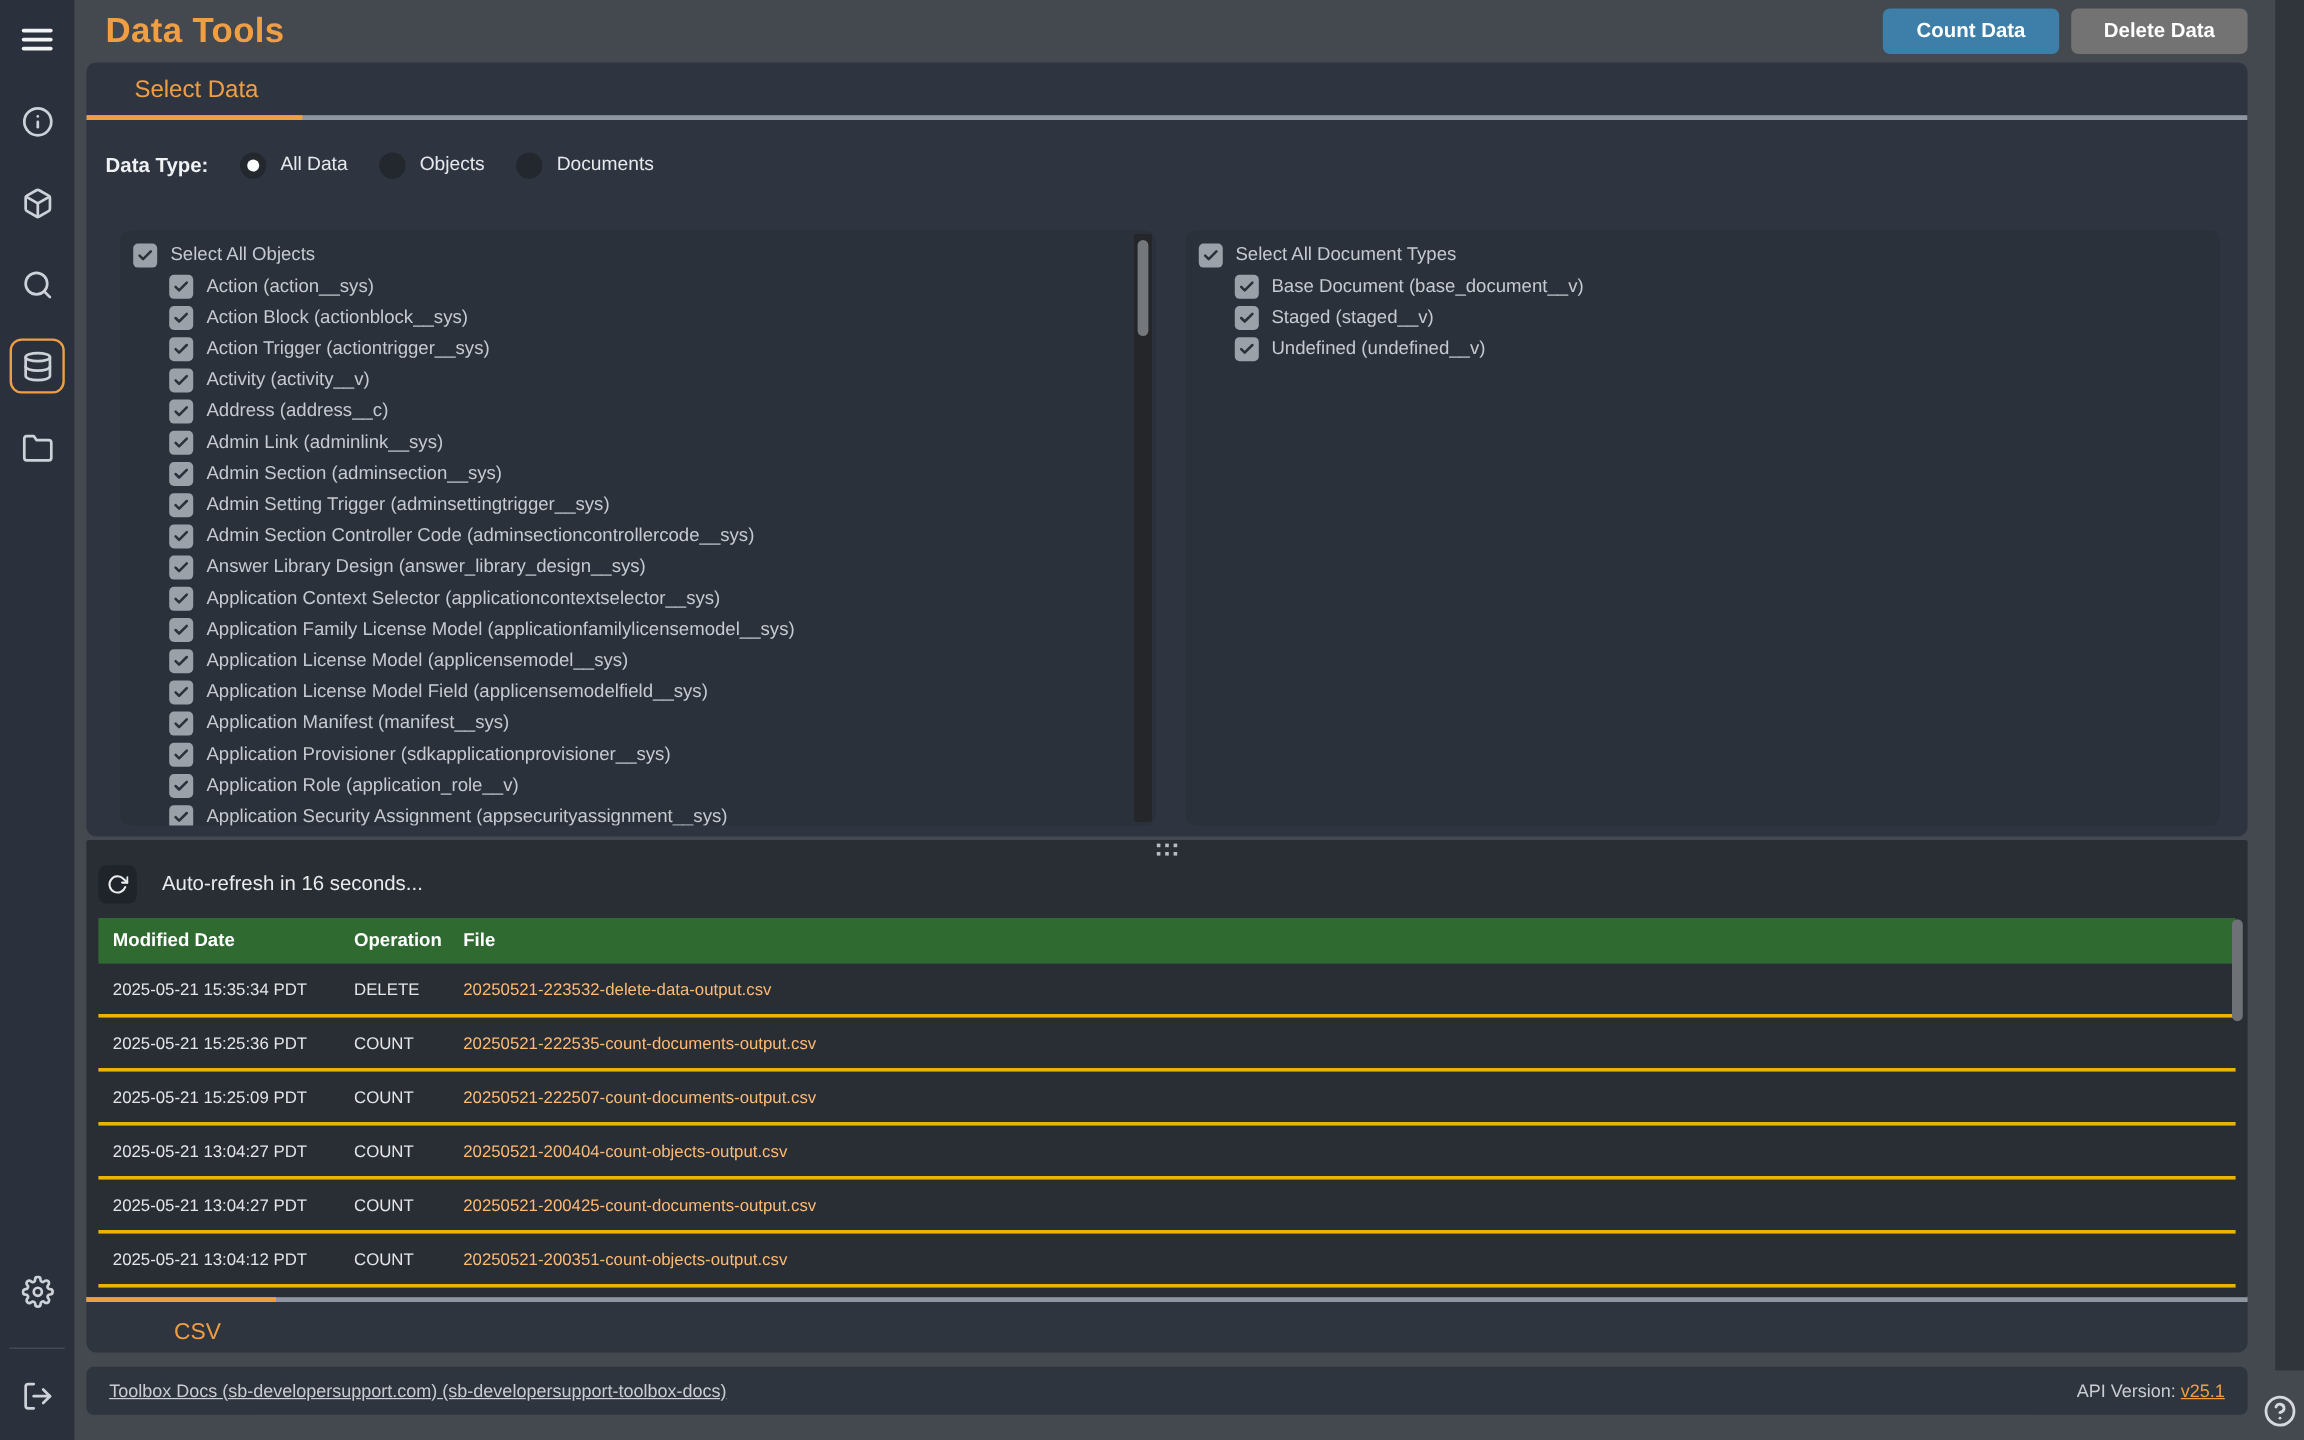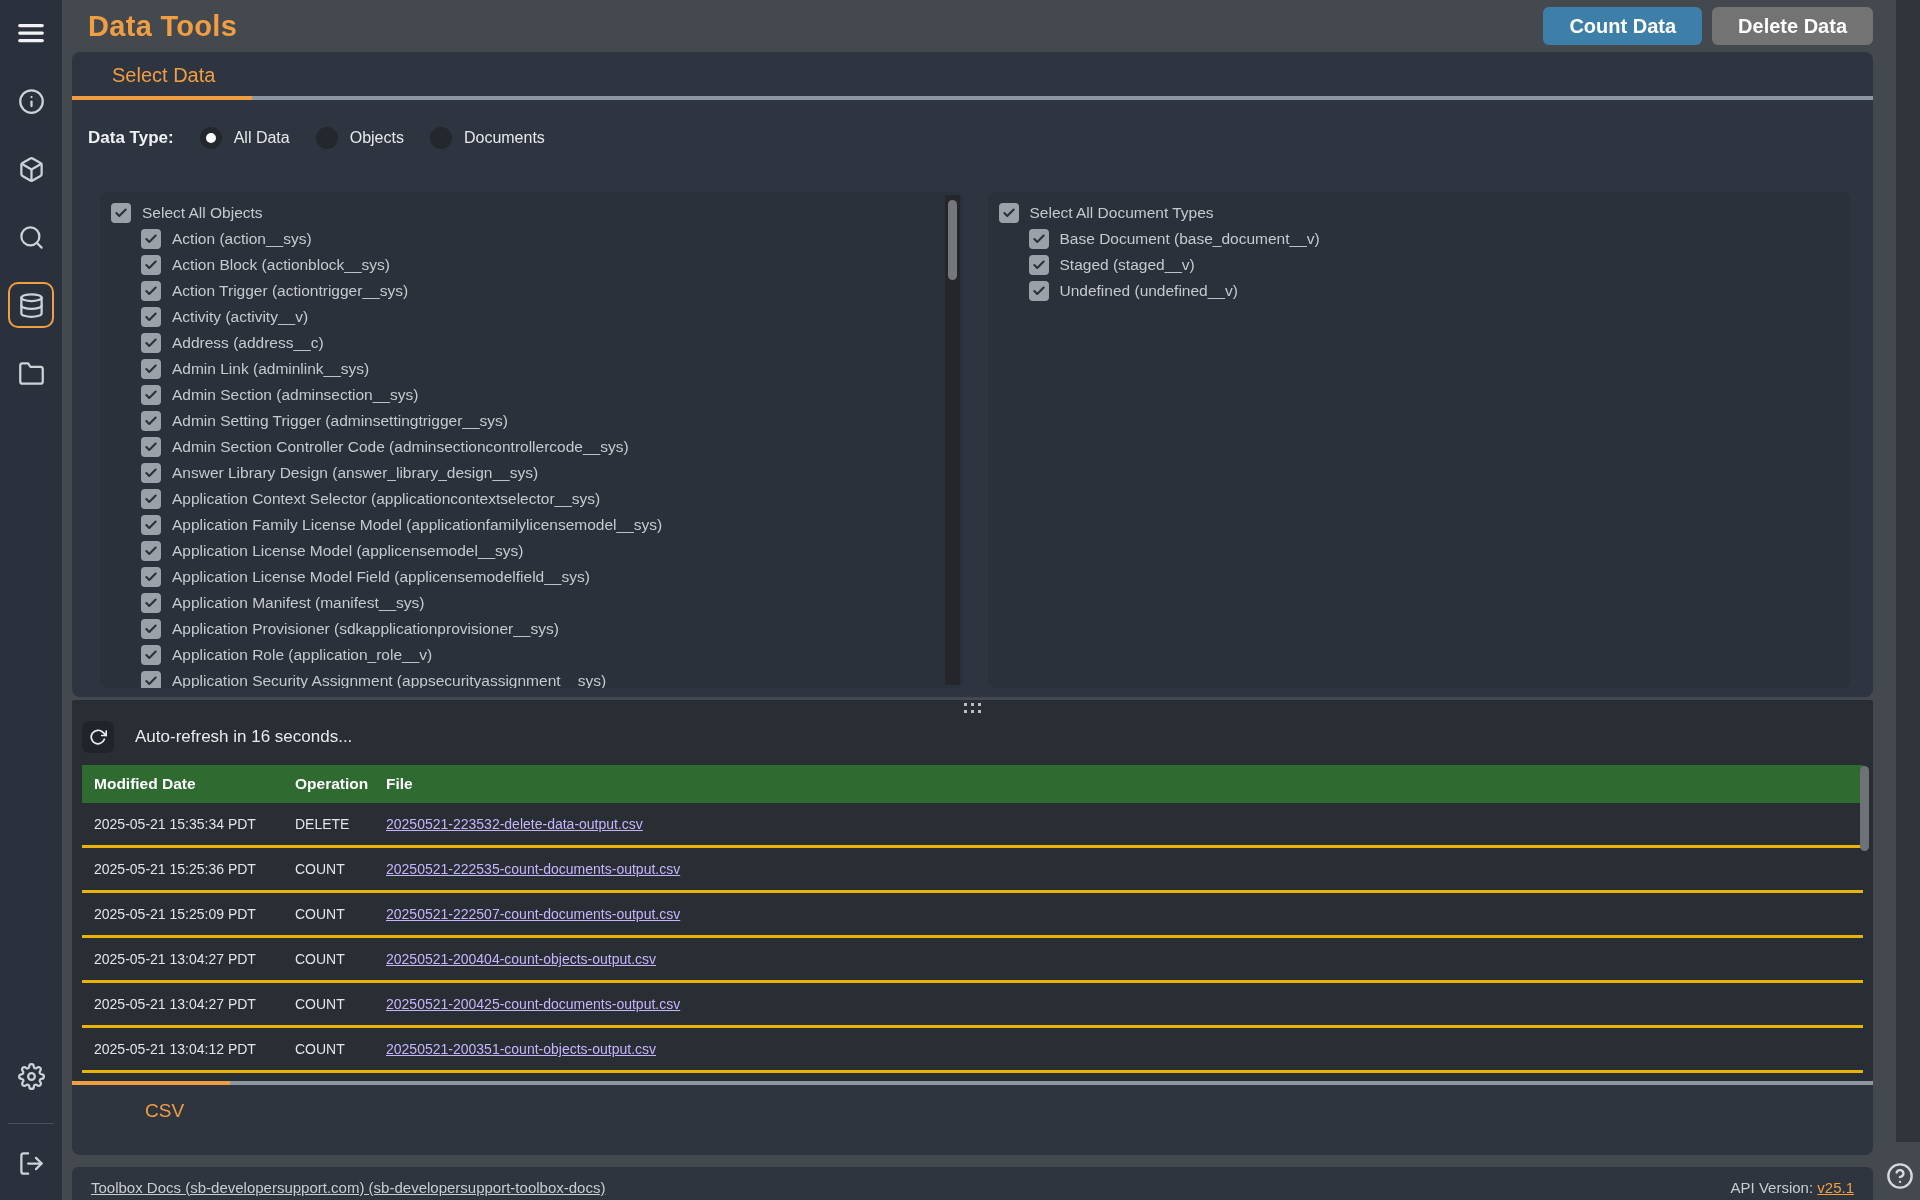--- a/index.html
+++ b/index.html
@@ -21,21 +21,21 @@
   .sb-spacer { flex:1; }
   .sb-divider { width:46px; height:1px; background:#4A5059; margin:2px 0 16px; }
 
   
   .main { position:absolute; left:62px; top:0; right:0; bottom:0; padding:0 47px 0 10px; }
   .right-gutter { position:absolute; top:0; right:0; width:24px; height:1142px; background:#30343B; z-index:1; }
 
   .header { height:52px; display:flex; align-items:center; }
   .page-title { color:#F09E42; font-size:29px; font-weight:bold; padding-left:16px; letter-spacing:.3px; }
   .header-buttons { margin-left:auto; display:flex; gap:10px; }
-  .btn { height:38px; min-width:147px; padding:0 26px; border:none; border-radius:6px; color:#FFFFFF; font-size:20px; font-weight:600; font-family:inherit; cursor:pointer; }
+  .btn { height:38px; min-width:147px; padding:0 26px; border:none; border-radius:6px; color:#FFFFFF; font-size:17px; font-weight:600; font-family:inherit; cursor:pointer; }
   .btn-count { background:#3D7FA8; }
   .btn-delete { background:#737373; }
 
   
   .card-main { background:#2F3540; border-radius:8px; height:645px; display:flex; flex-direction:column; overflow:hidden; position:relative; }
   .tabbar { position:relative; height:48px; flex:none; }
   .tab-label { position:absolute; left:40px; top:12px; color:#F09E42; font-size:20px; cursor:pointer; }
   .tabline { position:absolute; left:0; right:0; bottom:0; height:4px; background:#8E96A2; }
   .tabline .active-seg { width:180px; height:4px; background:#F09E42; }
 
@@ -65,26 +65,26 @@
   .refresh-row { display:flex; align-items:center; gap:21px; padding:5px 0 12px 10px; }
   .refresh-btn { width:32px; height:32px; border-radius:7px; background:#1F242B; border:none; display:flex; align-items:center; justify-content:center; cursor:pointer; }
   .refresh-btn svg { width:18px; height:18px; stroke:#E9EBED; stroke-width:2.3; }
   .refresh-text { font-size:17px; color:#E9EBEC; }
 
   .rtable { margin:0 10px; }
   .t-header, .t-row { display:grid; grid-template-columns:201px 91px 1fr; align-items:center; }
   .t-header { height:38px; background:#2F6B30; color:#FFFFFF; font-weight:bold; font-size:15.5px; }
   .t-row { height:45px; color:#E3E5E8; font-size:14px; border-bottom:3px solid #eab308; }
   .t-cell { padding-left:12px; white-space:nowrap; overflow:hidden; }
-  .file-link { color:#c4b5fd; text-decoration:underline; cursor:pointer; }
+  .file-link { color:#fdba74; cursor:pointer; }
   .rtable-pad { height:8px; }
   .bw-scroll-thumb { position:absolute; right:4px; top:66px; width:9px; height:85px; border-radius:5px; background:#6E7176; cursor:pointer; }
 
   
-  .csv-card { background:#2F353E; height:74px; border-radius:0 0 8px 8px; position:relative; }
+  .csv-card { background:#2F353E; height:46px; border-radius:0 0 8px 8px; position:relative; }
   .csv-card .topline { position:absolute; top:0; left:0; right:0; height:4px; background:#8E96A2; }
   .csv-card .topline .active-seg { width:158px; height:4px; background:#F09E42; }
   .csv-label { position:absolute; left:73px; top:19px; color:#F09E42; font-size:19px; cursor:pointer; }
 
   
   .footer { margin-top:12px; height:40px; background:#2F353E; border-radius:6px; display:flex; align-items:center; padding:0 19px; }
   .docs-link { color:#C9CDD2; font-size:15px; text-decoration:underline; cursor:pointer; }
   .api { margin-left:auto; color:#C9CDD2; font-size:15px; }
   .api a { color:#F09E42; text-decoration:underline; cursor:pointer; }
 

